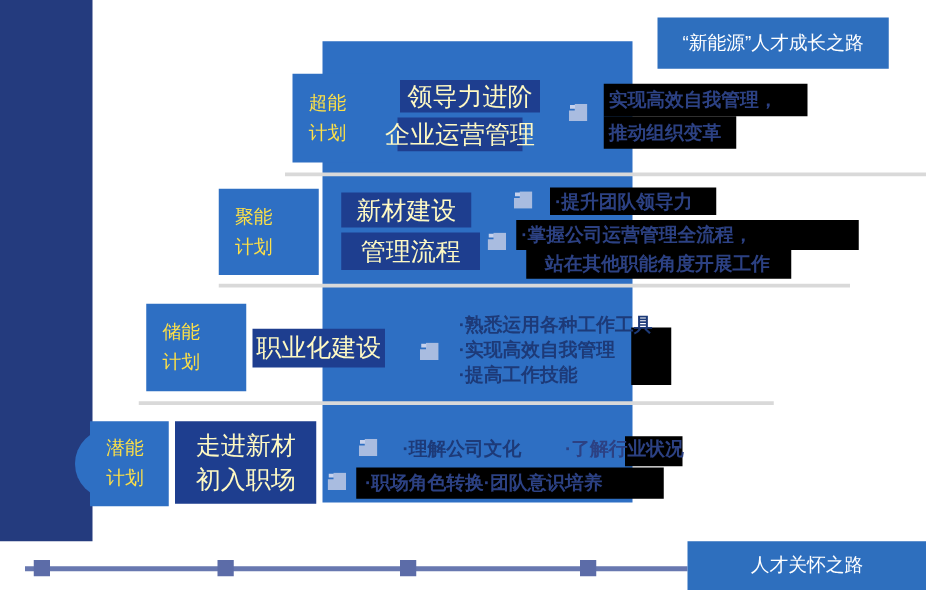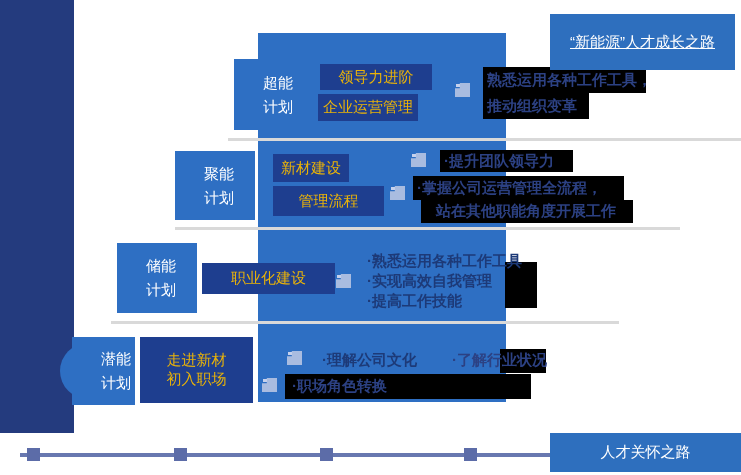--- a/index.html
+++ b/index.html
@@ -7,56 +7,56 @@
     position:relative; width:741px; height:475px; background:#ffffff;
     font-family:"Liberation Sans", sans-serif; overflow:hidden;
   }
   .abs { position:absolute; }
 
   .left-bar { left:0; top:0; width:74px; height:433px; background:#243b7e; z-index:0; }
   .column   { left:258px; top:33px; width:248px; height:369px; background:#2e6fc3; z-index:1; }
   .circle   { left:60px; top:343px; width:56px; height:56px; border-radius:50%; background:#2e6fc3; z-index:1; }
 
   .plan-box {
-    background:#2e6fc3; color:#ffffff; font-size:15px; line-height:24px;
+    background:#2e6fc3; color:#fde047; font-size:15px; line-height:24px;
     display:flex; flex-direction:column; justify-content:center;
-    padding-left:29px; box-sizing:border-box; z-index:2;
+    padding-left:13px; box-sizing:border-box; z-index:2;
   }
   .plan-r1 { left:234px; top:59px;  width:74px; height:71px; }
   .plan-r2 { left:175px; top:151px; width:80px; height:69px; }
   .plan-r3 { left:117px; top:243px; width:80px; height:70px; }
   .plan-r4 { left:72px;  top:337px; width:63px; height:68px; }
 
   .course-box {
-    background:#1e3e8f; color:#eab308; font-size:15px;
+    background:#1e3e8f; color:#fef9c3; font-size:20px;
     display:flex; align-items:center; justify-content:center;
     box-sizing:border-box; z-index:3; white-space:nowrap;
   }
   .c-r1a { left:320px; top:64px;  width:112px; height:26px; }
   .c-r1b { left:318px; top:94px;  width:100px; height:27px; }
-  .c-r2a { left:273px; top:154px; width:76px;  height:28px;text-align:center; }
+  .c-r2a { left:273px; top:154px; width:104px;  height:28px;text-align:center; }
   .c-r2b { left:273px; top:186px; width:111px;  height:30px; }
-  .c-r3a { left:202px; top:263px; width:133px; height:31px; }
+  .c-r3a { left:202px; top:263px; width:106px; height:31px; }
   .c-r4a { left:140px; top:337px; width:113px; height:66px;
            flex-direction:column; justify-content:center; gap:0; }
 
   .divider { background:#d9d9d9; height:3px; z-index:2; }
   .div-1 { left:228px; top:138px; width:513px; }
   .div-2 { left:175px; top:227px; width:505px; }
   .div-3 { left:111px; top:321px; width:508px; }
 
   .hl {
     background:#000000; z-index:3; display:flex; align-items:center;
     box-sizing:border-box; padding-left:4px;
     color:#2c4183; font-weight:bold; font-size:15px; white-space:nowrap;
   }
   .hl-r1a { left:483px; top:67px;  width:163px; height:26px; }
   .hl-r1b { left:483px; top:93px;  width:106px; height:26px; }
   .hl-r2a { left:440px; top:150px; width:133px; height:22px; }
-  .hl-r2b { left:413px; top:176px; width:211px; height:24px; }
+  .hl-r2b { left:413px; top:176px; width:274px; height:24px; }
   .hl-r2c { left:421px; top:200px; width:212px; height:23px;padding-left:15px; }
   .hl-r3  { left:505px; top:262px; width:32px;  height:46px; }
   .hl-r4a { left:500px; top:349px; width:46px;  height:24px; }
   .hl-r4b { left:285px; top:374px; width:246px; height:25px; gap:0; padding-left:7px; }
 
   .txt {
     z-index:4; color:#1d3a78; font-weight:bold; font-size:15px;
     white-space:nowrap; line-height:18px;
   }
   .t-r3a { left:367px; top:252px; }
@@ -80,21 +80,21 @@
   .ic-r2b { left:390px; top:186px; }
   .ic-r3  { left:336px; top:274px; }
   .ic-r4a { left:287px; top:351px; }
   .ic-r4b { left:262px; top:378px; }
 
   .banner {
     background:#2e6fbe; color:#ffffff; font-size:15px;
     display:flex; align-items:center; justify-content:center;
     z-index:5; white-space:nowrap;
   }
-  .banner-top    { left:550px; top:14px;  width:185px; height:56px;text-decoration:underline; }
+  .banner-top    { left:526px; top:14px;  width:185px; height:41px; }
   .banner-bottom { left:550px; top:433px; width:191px; height:39px; }
 
   .timeline-line { left:20px; top:453px; width:530px; height:4px; background:#6878b0; z-index:0; }
   .timeline-marker { width:13px; height:13px; background:#5c6ca8; top:448px; z-index:1; }
   .tm-1 { left:27px; }  .tm-2 { left:174px; }  .tm-3 { left:320px; }  .tm-4 { left:464px; }
 </style>
 </head>
 <body>
 
 <div class="stage">
@@ -146,21 +146,21 @@
   <div class="abs course-box c-r3a">
     <span>职业化建设</span>
   </div>
   <div class="abs course-box c-r4a">
     <span>走进新材</span>
     <span>初入职场</span>
   </div>
 
   <div class="abs icon ic-r1"></div>
   <div class="abs hl hl-r1a">
-    <span>熟悉运用各种工作工具，</span>
+    <span>实现高效自我管理，</span>
   </div>
   <div class="abs hl hl-r1b">
     <span>推动组织变革</span>
   </div>
 
   <div class="abs icon ic-r2a"></div>
   <div class="abs hl hl-r2a">
     <span>·提升团队领导力</span>
   </div>
   <div class="abs icon ic-r2b"></div>
@@ -177,20 +177,21 @@
   <div class="abs txt t-r3b">·实现高效自我管理</div>
   <div class="abs txt t-r3c">·提高工作技能</div>
 
   <div class="abs icon ic-r4a"></div>
   <div class="abs hl hl-r4a"></div>
   <div class="abs txt t-r4a">·理解公司文化</div>
   <div class="abs txt t-r4b">·了解行业状况</div>
   <div class="abs icon ic-r4b"></div>
   <div class="abs hl hl-r4b">
     <span>·职场角色转换</span>
+    <span>·团队意识培养</span>
   </div>
 
   <div class="abs timeline-line"></div>
   <div class="abs timeline-marker tm-1"></div>
   <div class="abs timeline-marker tm-2"></div>
   <div class="abs timeline-marker tm-3"></div>
   <div class="abs timeline-marker tm-4"></div>
 
 </div>
 

